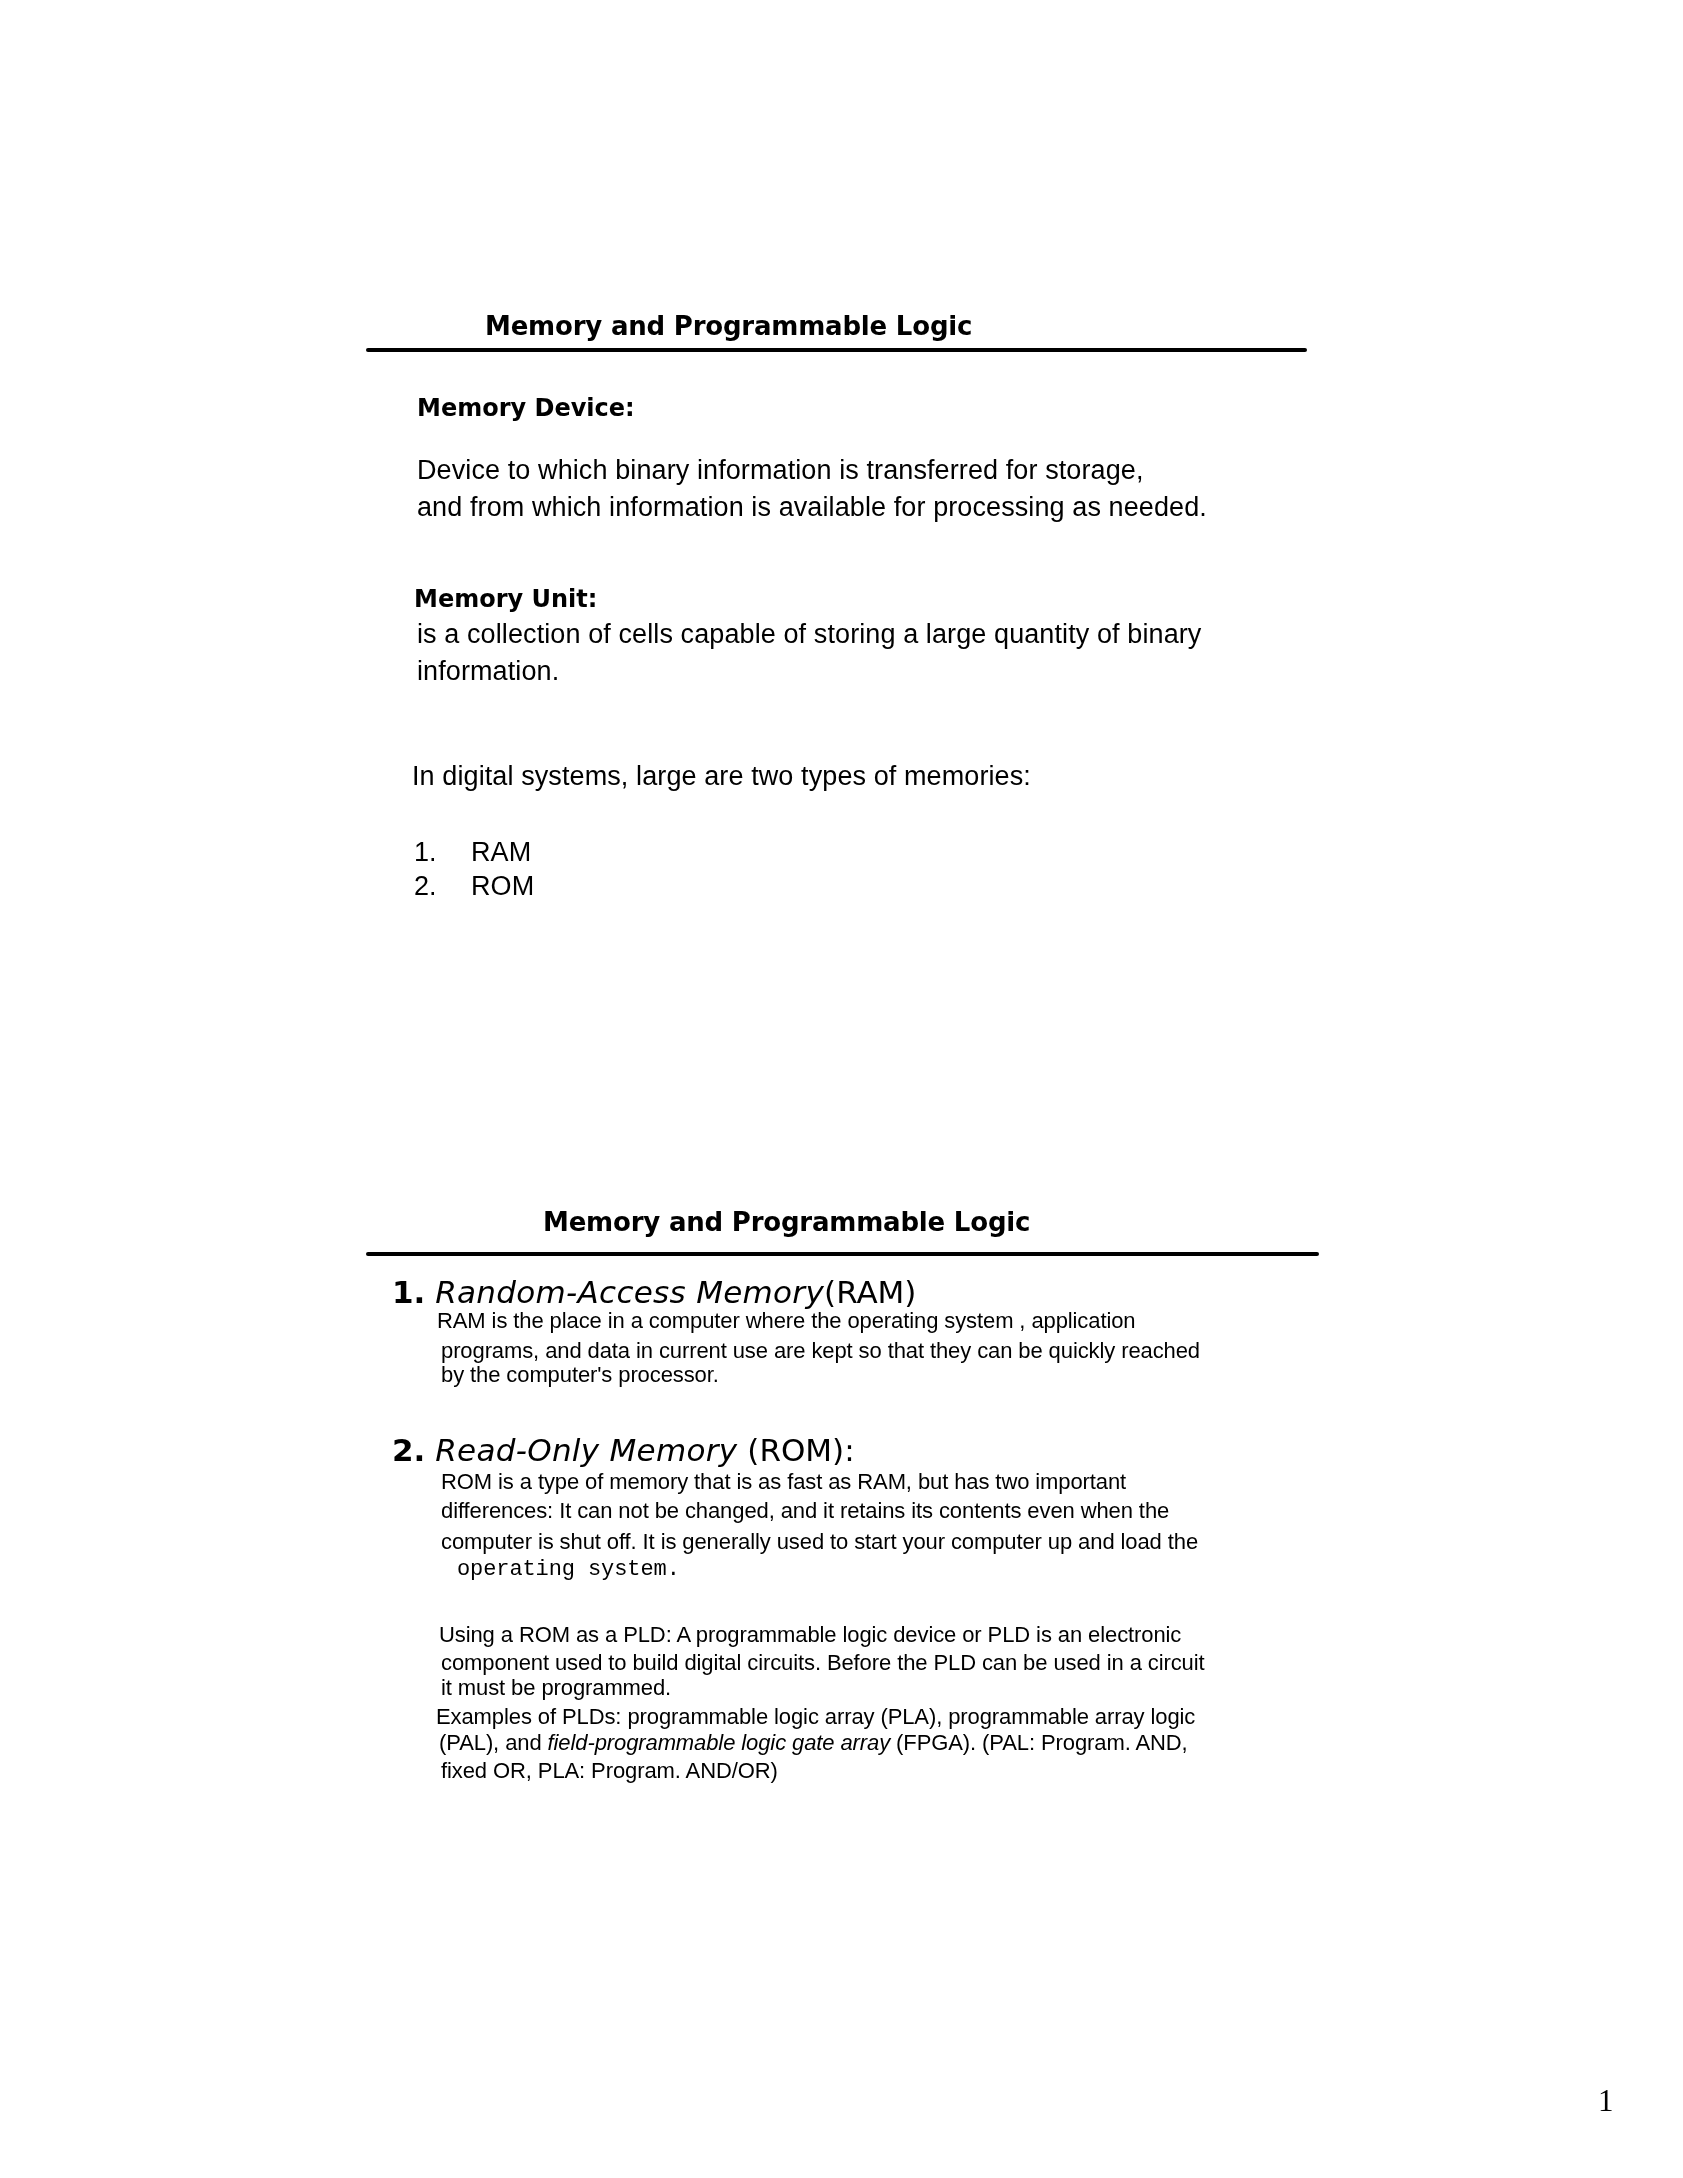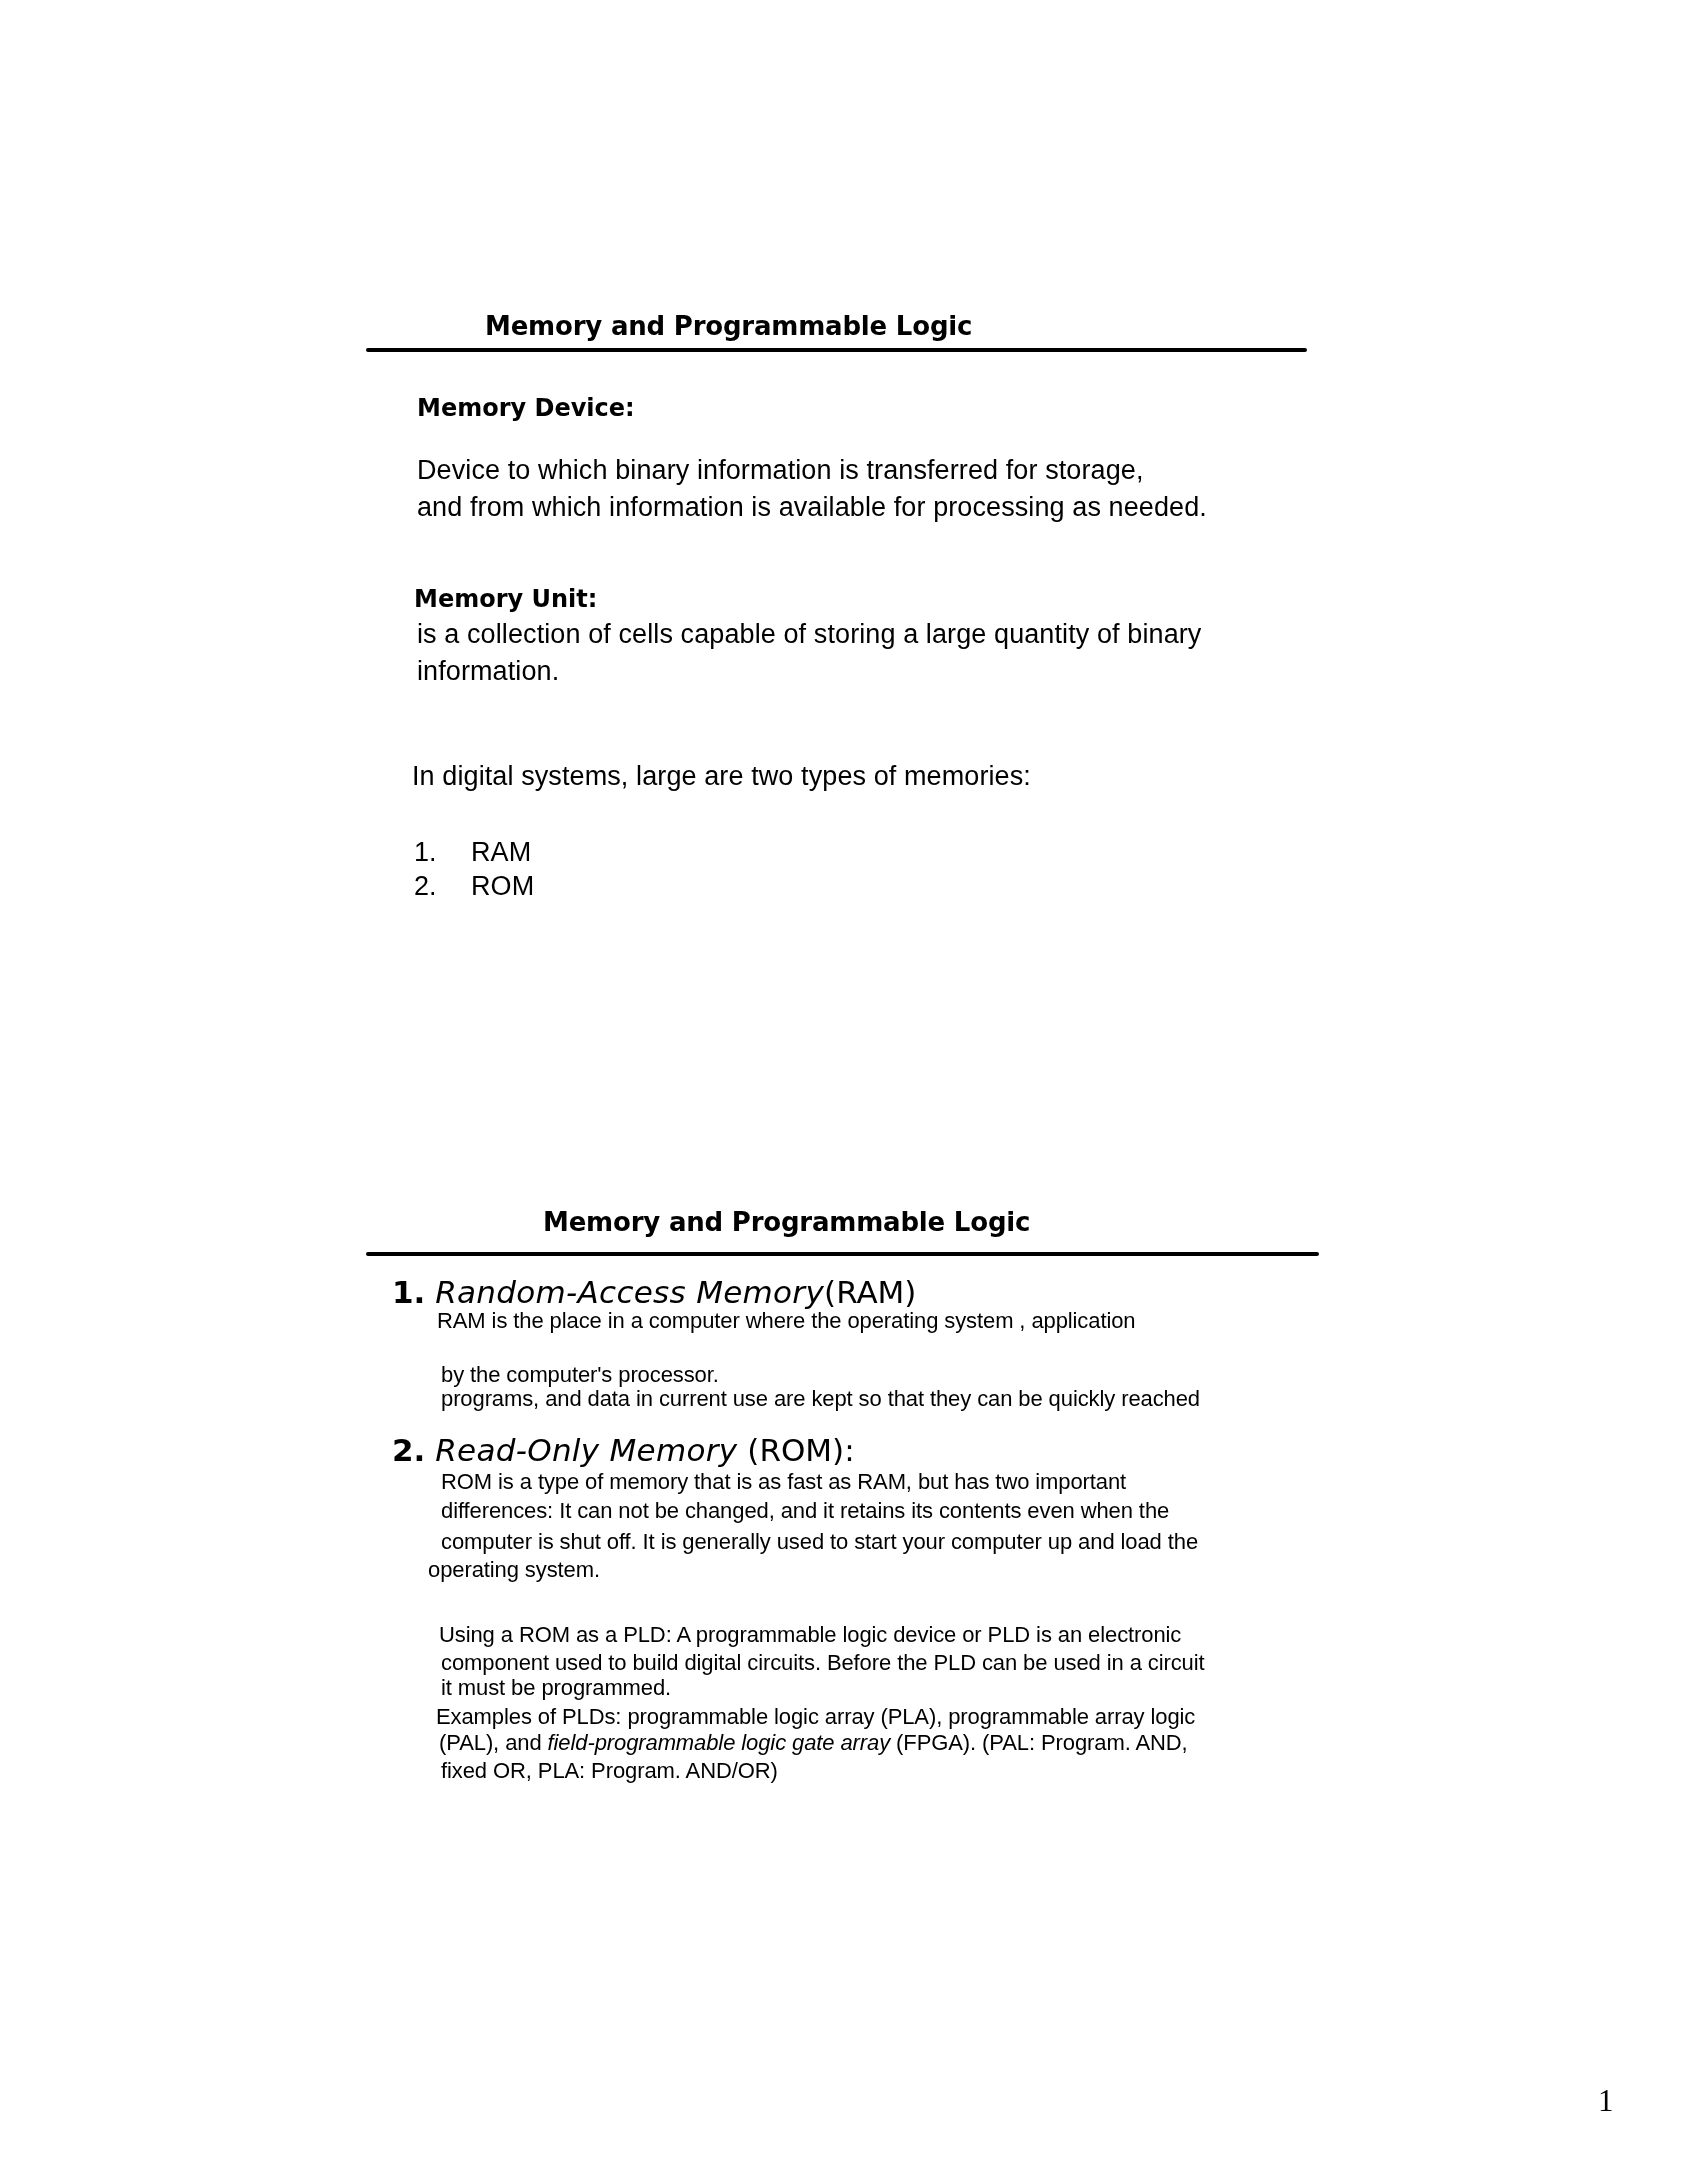--- a/index.html
+++ b/index.html
@@ -68,32 +68,32 @@
 
 <div>
   <div class="abs title" style="left:543px; top:1203px;">Memory and Programmable Logic</div>
   <div class="rule" style="left:366px; top:1252px; width:953px;"></div>
 
   <div class="abs s2-head" style="left:392px; top:1281px;">
     <span class="num">1.</span>
     <span class="term">Random-Access Memory</span><span>(RAM)</span>
   </div>
   <div class="abs s2-body" style="left:437px; top:1310px;">RAM is the place in a computer where the operating system , application</div>
-  <div class="abs s2-body" style="left:441px; top:1340px;margin-top:48px;">programs, and data in current use are kept so that they can be quickly reached</div>
+  <div class="abs s2-body" style="left:441px; top:1340px;">programs, and data in current use are kept so that they can be quickly reached</div>
   <div class="abs s2-body" style="left:441px; top:1364px;">by the computer's processor.</div>
 
   <div class="abs s2-head" style="left:392px; top:1439px;">
     <span class="num">2.</span>
     <span class="term">Read-Only Memory</span>
     <span>(ROM):</span>
   </div>
   <div class="abs s2-body" style="left:441px; top:1471px;">ROM is a type of memory that is as fast as RAM, but has two important</div>
   <div class="abs s2-body" style="left:441px; top:1500px;">differences: It can not be changed, and it retains its contents even when the</div>
   <div class="abs s2-body" style="left:441px; top:1531px;">computer is shut off. It is generally used to start your computer up and load the</div>
-  <div class="abs s2-body" style="left:428px; top:1559px;">operating system.</div>
+  <div class="abs s2-body" style="left:457px; top:1559px;font-family:Liberation Mono, monospace;">operating system.</div>
 
   <div class="abs s2-body" style="left:439px; top:1624px;">Using a ROM as a PLD: A programmable logic device or PLD is an electronic</div>
   <div class="abs s2-body" style="left:441px; top:1652px;">component used to build digital circuits. Before the PLD can be used in a circuit</div>
   <div class="abs s2-body" style="left:441px; top:1677px;">it must be programmed.</div>
   <div class="abs s2-body" style="left:436px; top:1706px;">Examples of PLDs:  programmable logic array (PLA), programmable array logic</div>
   <div class="abs s2-body" style="left:439px; top:1732px;"><span>(PAL), and </span><i>field-programmable logic gate array</i><span> (FPGA).  (PAL: Program. AND,</span></div>
   <div class="abs s2-body" style="left:441px; top:1760px;">fixed OR,  PLA: Program. AND/OR)</div>
 </div>
 
 <div class="abs page-num" style="left:1598px; top:2085px;">1</div>

